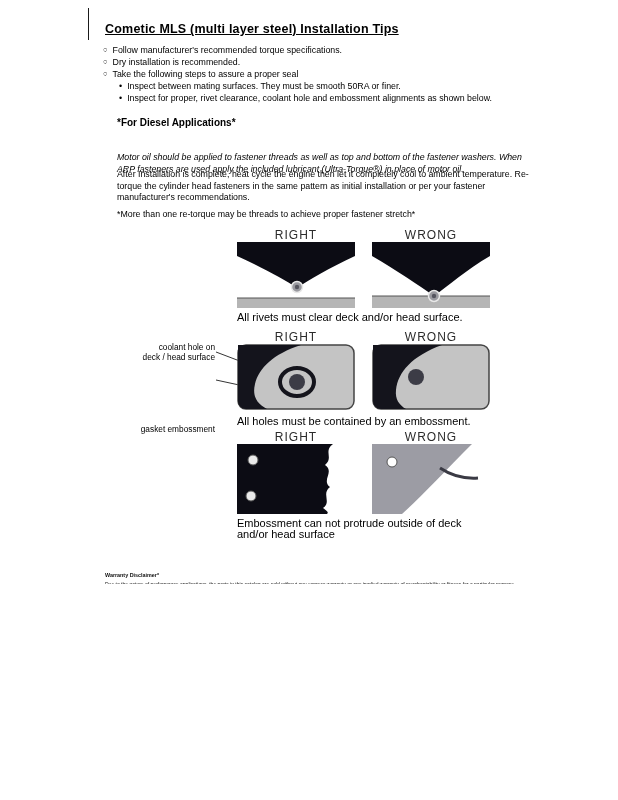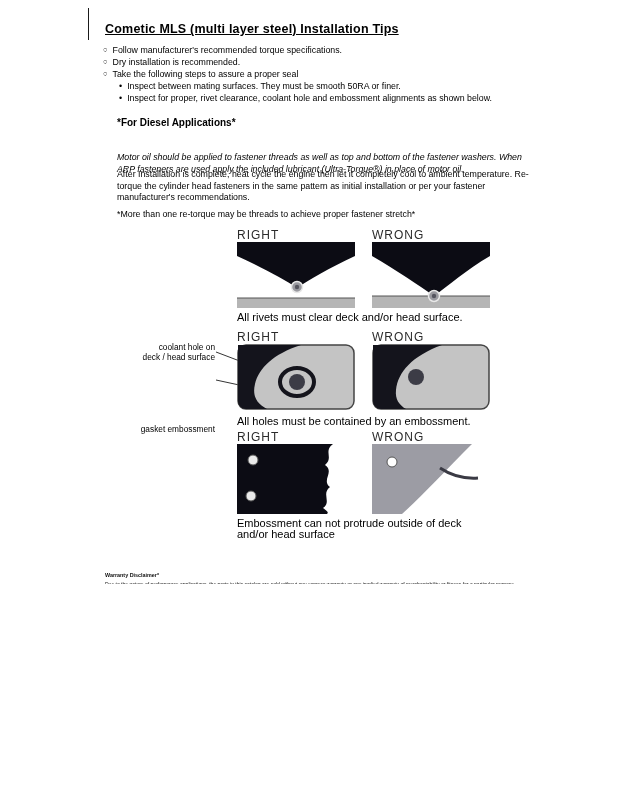--- a/index.html
+++ b/index.html
@@ -20,21 +20,21 @@
   .tip-row .marker { font-size:7.5px; line-height:12px; }
   .tip-sub { margin-left:16px; }
   .tip-sub .marker { font-size:9px; }
 
   .diesel-heading { position:absolute; left:117px; top:117px; font-size:10px; font-weight:bold; }
   .diesel-para { position:absolute; left:117px; width:420px; font-size:8.8px; line-height:11.5px; }
   .p1 { top:152px;font-style:italic; }
   .p2 { top:169px; }
   .diesel-note { position:absolute; left:117px; top:209px; font-size:8.8px; }
 
-  .col-header { position:absolute; width:118px; text-align:left; font-size:12px; color:#2b2b2b; letter-spacing:1px; }
+  .col-header { position:absolute; width:118px; text-align:center; font-size:12px; color:#2b2b2b; letter-spacing:1px; }
   .h-row1 { top:228px; } .h-row2 { top:330px; } .h-row3 { top:430px; }
   .col-left { left:237px; } .col-right { left:372px; }
 
   .diagram { position:absolute; width:118px; }
   .d-row1 { top:242px; height:66px; }
   .d-row2 { top:344px; height:66px; }
   .d-row3 { top:444px; height:70px; }
 
   .caption { position:absolute; left:237px; font-size:11px; line-height:10.5px; color:#000; }
   .c-row1 { top:312px; }

